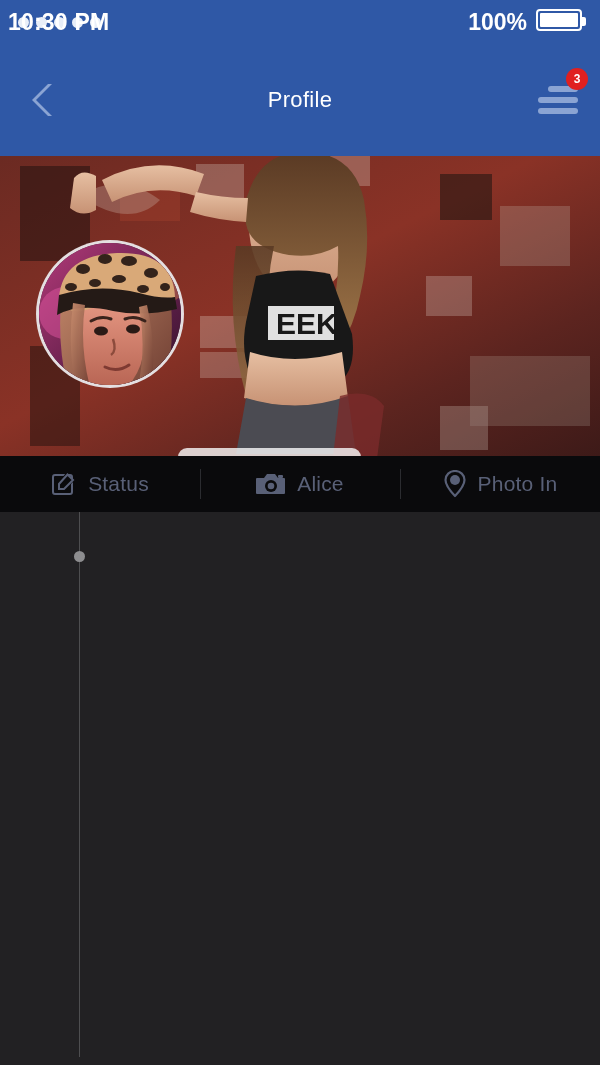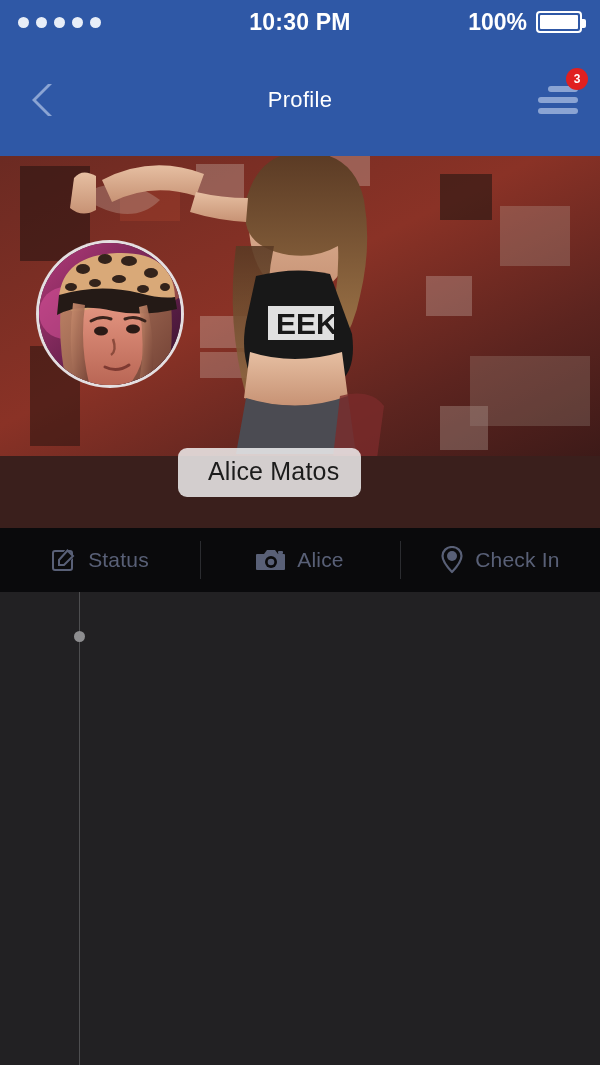--- a/index.html
+++ b/index.html
@@ -13,25 +13,26 @@
   .app { position: relative; width: 600px; height: 1065px; overflow: hidden; background: #222123; }
 
   
   .statusbar {
     position: relative; height: 44px; background: #2f58a6;
     display: flex; align-items: center; padding: 0 18px;
   }
   .sb-dots { display: flex; gap: 7px; align-items: center; }
   .sb-dot { width: 11px; height: 11px; border-radius: 50%; background: #e8eef8; display:block; }
   .sb-time {
-    position: absolute; left: 0; right: 0; text-align: center;
+    position: absolute; left: 0; right: 0; text-align: left;
     font-size: 23px; font-weight: bold; color: #ffffff; letter-spacing: .2px;
     pointer-events: none;
-  }
-  .sb-right { margin-left: auto; display: flex; align-items: center; gap: 9px; z-index:2; }
+    padding-left: 8px;
+  }
+  .sb-right { margin-left: auto; display: flex; gap: 9px; z-index:2; }
   .sb-pct { font-size: 23px; font-weight: bold; color: #ffffff; }
   .batt { position: relative; width: 46px; height: 22px; border: 2.5px solid #fff; border-radius: 4px; }
   .batt-fill { position: absolute; inset: 2px; background: #fff; border-radius: 1px; }
   .batt-cap { position: absolute; right: -6px; top: 6px; width: 4px; height: 9px; background: #fff; border-radius: 0 2px 2px 0; }
 
   
   .navbar {
     position: relative; height: 112px; background: #2f58a6;
     display: flex; align-items: center; padding: 0 22px;
   }
@@ -52,21 +53,21 @@
   .nav-menu i:nth-child(2) { width: 40px; }
   .nav-menu i:nth-child(3) { width: 40px; }
   .badge {
     position: absolute; top: -12px; right: -10px;
     min-width: 22px; height: 22px; padding: 0 5px;
     background: #e02020; color: #fff; border-radius: 11px;
     font-size: 12px; font-weight: bold; line-height: 22px; text-align: center;
   }
 
   
-  .cover { position: relative; height: 372px; overflow: hidden; background: #3a1f1c; }
+  .cover { position: relative; height: 300px; overflow: hidden; background: #3a1f1c; }
   .cover-art { position: absolute; inset: 0; }
 
   .avatar-big {
     position: absolute; left: 36px; top: 84px;
     width: 148px; height: 148px; border-radius: 50%;
     border: 3px solid rgba(255,255,255,.85);
     overflow: hidden; background: #4a2b3a; z-index: 5;
   }
   .avatar-big .art { position: absolute; inset: 0; }
 
@@ -74,21 +75,21 @@
     position: absolute; left: 178px; top: 292px;
     background: rgba(245,245,245,.82);
     border-radius: 9px;
     padding: 9px 22px 11px 30px;
     font-size: 25px; color: #1c1c1c; letter-spacing: .2px;
     z-index: 4;
   }
 
   
   .actionbar {
-    position: relative; height: 64px; background: #0a0a0c;
+    position: relative; height: 56px; background: #0a0a0c;
     display: flex; align-items: center;
   }
   .act {
     flex: 1; display: flex; align-items: center; justify-content: center;
     gap: 11px; height: 100%; cursor: pointer; position: relative;
   }
   .act + .act::before {
     content: ""; position: absolute; left: 0; top: 13px; bottom: 13px;
     width: 1px; background: #2b2c30;
   }
@@ -265,21 +266,21 @@
         <circle cx="15" cy="14" r="3.3" fill="#596077"></circle>
         <rect x="22" y="3" width="5" height="3" rx="1" fill="#596077"></rect>
       </svg>
       <span class="act-label">Alice</span>
     </div>
     <div class="act">
       <svg width="24" height="28" viewBox="0 0 24 28">
         <path d="M12 1 C6.5 1 2.5 5 2.5 10 C2.5 16 12 26 12 26 C12 26 21.5 16 21.5 10 C21.5 5 17.5 1 12 1 Z" fill="none" stroke="#596077" stroke-width="2.2" stroke-linejoin="round"></path>
         <circle cx="12" cy="10" r="5" fill="#596077"></circle>
       </svg>
-      <span class="act-label">Check In</span>
+      <span class="act-label">Photo In</span>
     </div>
   </div>
 
   <div class="feed">
     <div class="rail"></div>
     <div class="rail-dot"></div>
 
   </div>
 
 </div>

